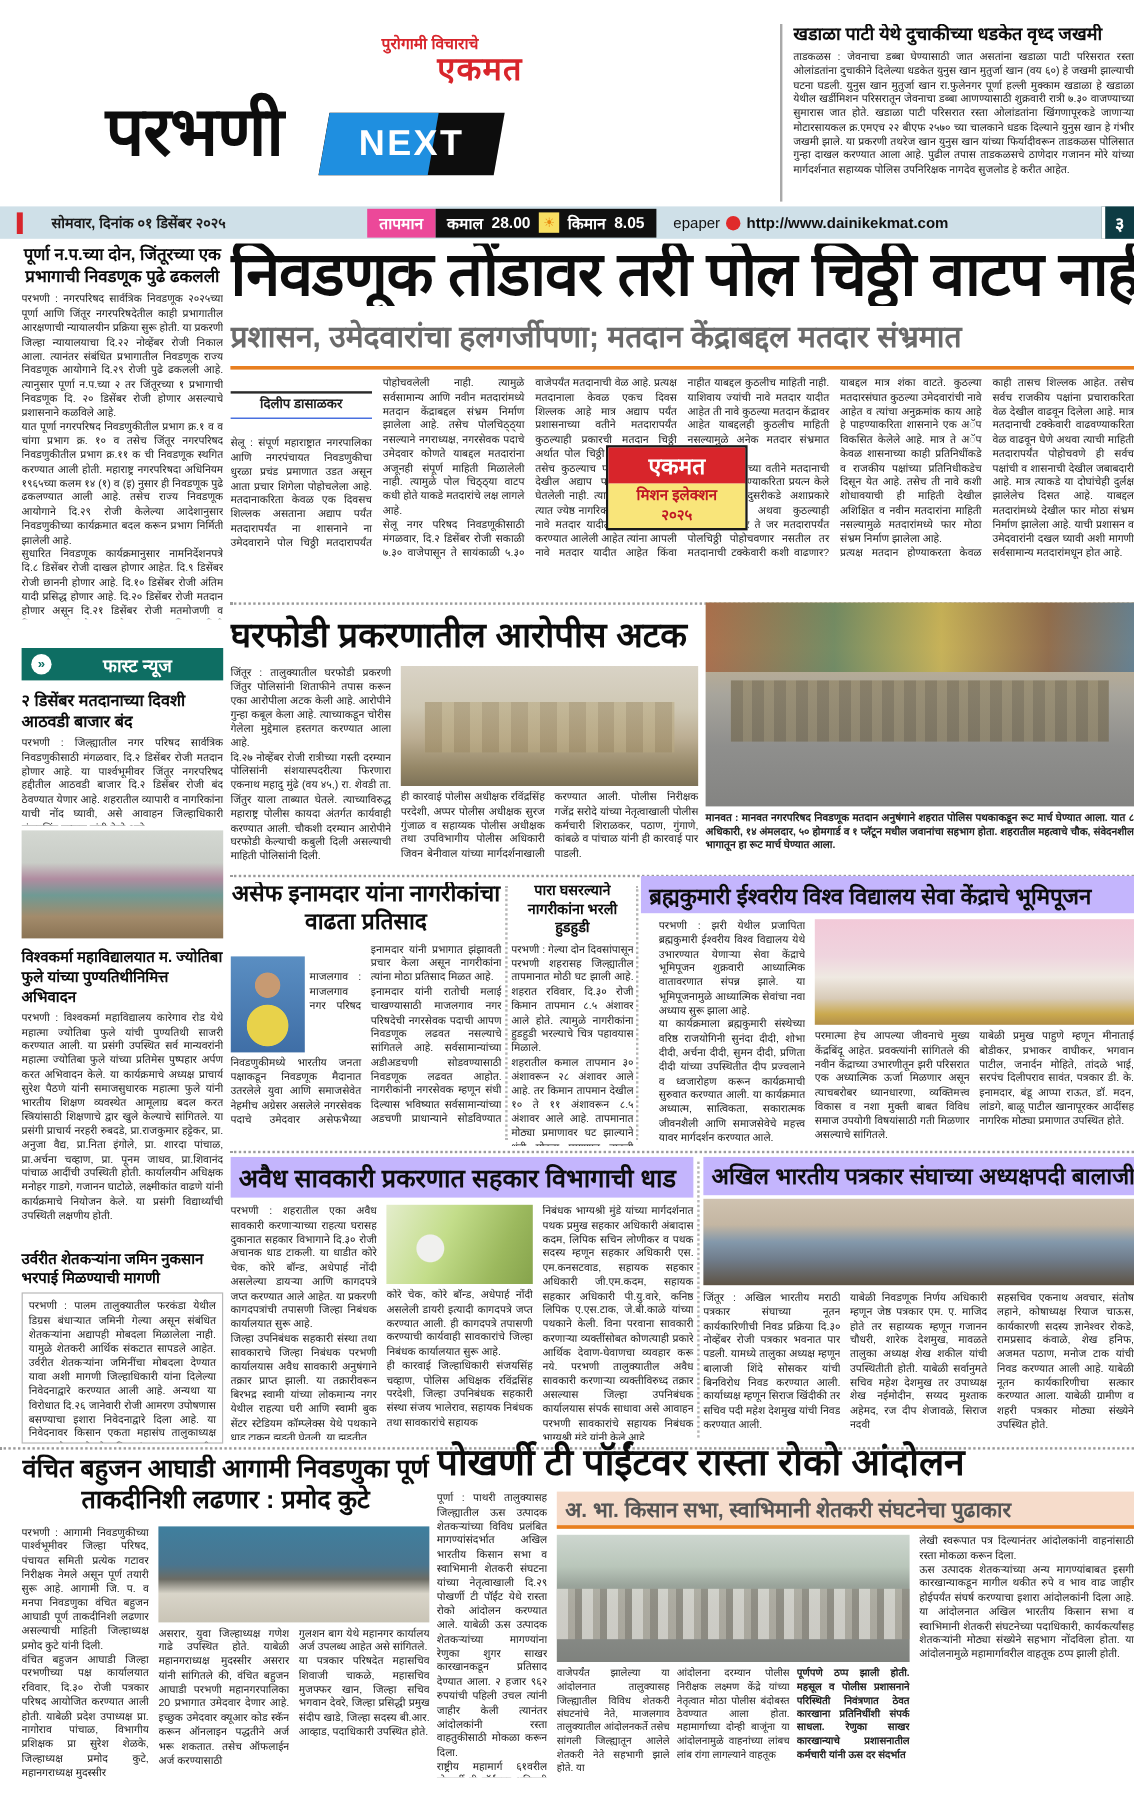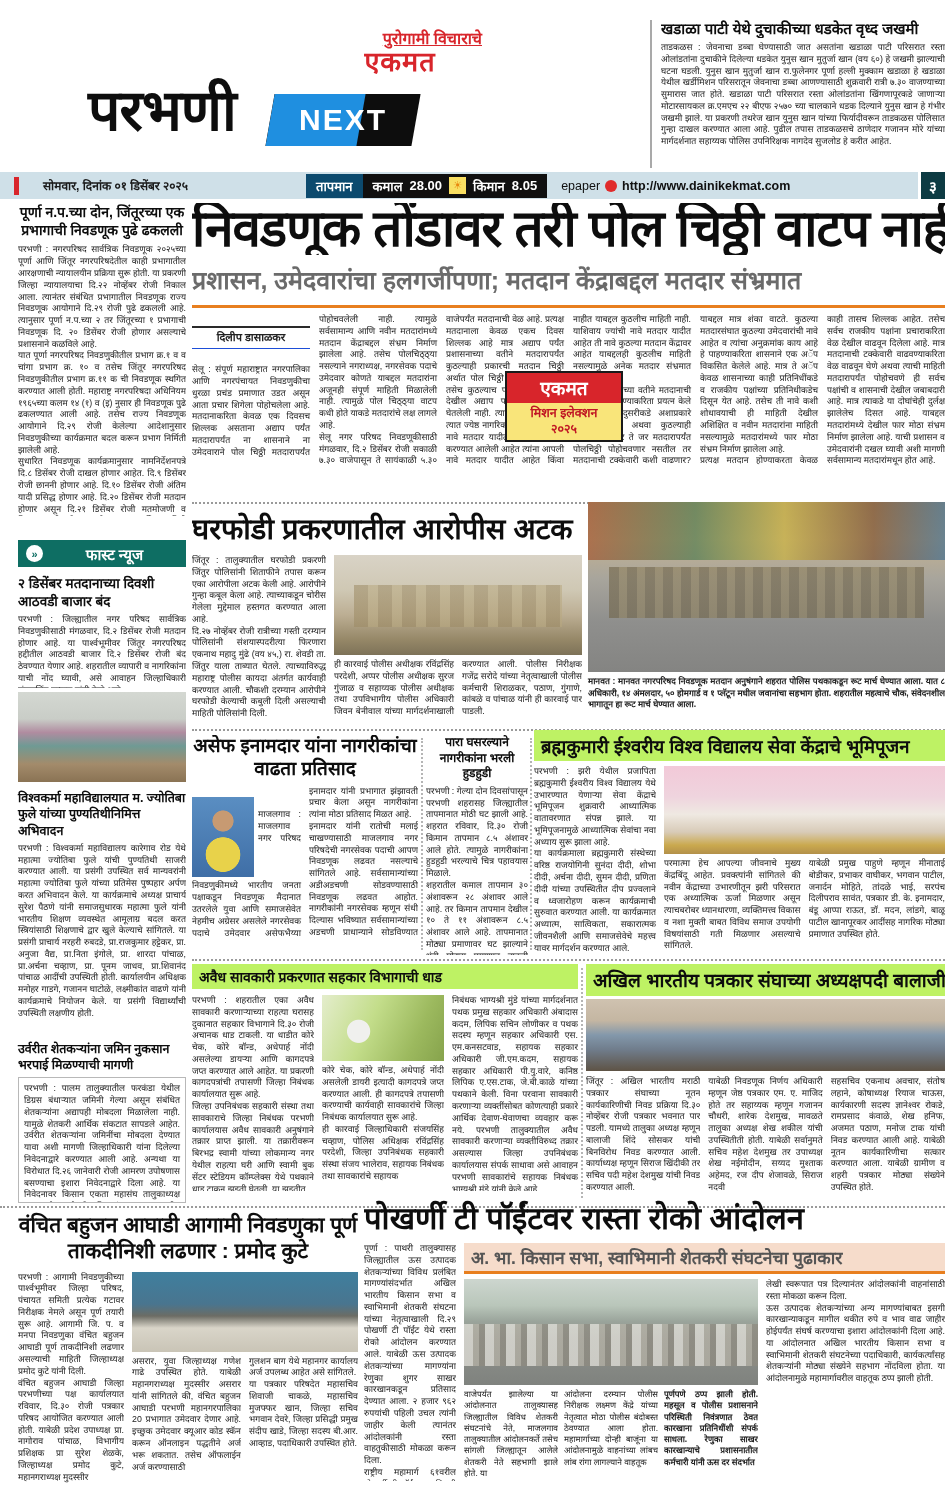--- a/index.html
+++ b/index.html
@@ -13,58 +13,58 @@
   .h { font-weight:800; color:#0d0d0d; }
   .nowrap { white-space:nowrap; overflow:hidden; }
   .body {
     font-size:8.8px; line-height:1.34; text-align:justify; color:#222;
     white-space:pre-line; overflow:hidden; font-weight:500;
   }
   .dotsep { border-top:2px dotted #9a9a9a; height:0; }
   .vdot  { border-left:2px dotted #b5b5b5; width:0; }
 
   
-  .tagline-small { font-size:16px; font-weight:800; color:#d8252b; text-align:right;text-decoration:underline; }
+  .tagline-small { font-size:13px; font-weight:800; color:#d8252b; text-align:left; }
   .tagline-brand { font-size:27px; font-weight:900; color:#d8252b; text-align:center; line-height:1; letter-spacing:1px;}
   .mast-title { font-size:57px; font-weight:900; color:#0d0d0d; line-height:1; letter-spacing:-1px; }
   .nextbox {
     width:146px; height:52px; background:#0d0d0d; transform:skewX(-10deg);
     display:flex; align-items:center; justify-content:center; overflow:hidden;
   }
   .nextbox .blue { position:absolute; left:0; top:0; width:62%; height:100%; background:#1f8fe0; }
   .nextbox span { position:relative; color:#fff; font-weight:900; font-size:30px; letter-spacing:2px; transform:skewX(10deg); }
 
   
   .accident { border-left:2px solid #a9a9a9; padding-left:9px; }
   .accident .hl { font-size:15px; line-height:1.2; margin-bottom:4px; }
 
   
   .datebar { background:#cfe0e8; display:flex; align-items:center; }
   .red-accent { width:5px; height:18px; background:#d8252b; margin-left:14px; }
   .date-txt { font-size:12px; font-weight:700; margin-left:24px; color:#1a1a1a; }
-  .temp-box { background:#0c4a6e; color:#fff; font-size:13px; font-weight:800; padding:3px 10px; }
+  .temp-box { background:#ec4899; color:#fff; font-size:13px; font-weight:800; padding:3px 10px; }
   .black-box { background:#101010; color:#fff; display:flex; align-items:center; gap:7px; padding:3px 10px; font-size:13px; font-weight:800; }
   .sun { width:17px; height:17px; background:#f8df62; display:flex; align-items:center; justify-content:center; font-size:11px; color:#e8880f; }
   .epaper { display:flex; align-items:center; gap:5px; font-size:12.5px; color:#101010; }
   .red-dot { width:12px; height:12px; border-radius:50%; background:#e02b2b; display:inline-block; }
   .pagebox { margin-left:auto; width:27px; height:27px; background:#0d3b43; border-left:3px solid #fff; color:#fff; font-size:15px; font-weight:800; display:flex; align-items:center; justify-content:center; }
 
   
   .lead-hl { font-size:51px; font-weight:900; color:#0d0d0d; letter-spacing:-1px; line-height:1.02; }
   .lead-sub { font-size:25px; font-weight:800; color:#6b6b6b; margin-top:7px; }
   .orange-rule { height:3px; background:#e87f1f; margin-top:9px; }
   .lead-body-wrap { position:relative; margin-top:6px; height:170px; overflow:hidden; }
   .lead-cols { column-count:6; column-gap:9px; height:170px; }
   .byline { text-align:center; font-weight:800; font-size:11px; border-top:2px solid #2a2a2a; border-bottom:1px solid #1d4ed8; padding:2px 0 3px; margin-bottom:4px; break-inside:avoid; }
   .badge { border:2px solid #1a1a1a; background:#fff; }
   .badge .t { background:#d8252b; color:#fff; font-weight:900; font-size:19px; text-align:center; padding:2px 0; }
   .badge .b { background:#f9e57a; color:#c01724; font-weight:800; font-size:12.5px; text-align:center; line-height:1.25; padding:3px 2px; }
 
   
-  .band-pink { background:#bef264; padding:3px 7px; }
+  .band-pink { background:#c4b5fd; padding:3px 7px; }
   .subband { background:#f6dccb; border-bottom:3px solid #e87f1f; padding:2px 7px; color:#555; font-weight:800; }
 
   
   .fn-band { background:#0e6e63; color:#fff; height:27px; display:flex; align-items:center; gap:8px; padding:0 8px; }
   .fn-band .circ { width:17px; height:17px; border-radius:50%; background:#fff; color:#0e6e63; display:flex; align-items:center; justify-content:center; font-size:11px; font-weight:900; }
   .fn-band .lbl { flex:1; text-align:center; font-size:15px; font-weight:900; }
 
   
   .ph { overflow:hidden; position:relative; }
   .ph-police { background:
@@ -209,37 +209,37 @@
   <div class="abs" style="left:426px;top:735px;width:102px;height:220px;overflow:hidden;">
     <div class="h" style="font-size:12px;line-height:1.3;text-align:center;">पारा घसरल्याने नागरीकांना भरली हुडहुडी</div>
     <div class="body" style="margin-top:4px;height:178px;">परभणी : गेल्या दोन दिवसांपासून परभणी शहरासह जिल्ह्यातील तापमानात मोठी घट झाली आहे. शहरात रविवार, दि.३० रोजी किमान तापमान ८.५ अंशावर आले होते. त्यामुळे नागरीकांना हुडहुडी भरल्याचे चित्र पहावयास मिळाले.
 शहरातील कमाल तापमान ३० अंशावरून २८ अंशावर आले आहे. तर किमान तापमान देखील १० ते ११ अंशावरून ८.५ अंशावर आले आहे. तापमानात मोठ्या प्रमाणावर घट झाल्याने थंडी मोठ्या प्रमाणात वाढली आहे. त्यामुळे नागरीक उबदार कपड्यांचा वापर करून फिरताना आढळले.</div>
   </div>
 
   <div class="abs vdot" style="left:530px;top:738px;height:212px;"></div>
 
   <div class="abs" style="left:534px;top:730px;width:411px;height:226px;overflow:hidden;">
     <div class="h band-pink nowrap" style="font-size:18.5px;">ब्रह्मकुमारी ईश्वरीय विश्व विद्यालय सेवा केंद्राचे भूमिपूजन</div>
-    <div style="display:flex;gap:8px;margin-top:5px;">
+    <div style="display:flex;gap:8px;margin-top:5px;margin-left:15px;">
       <div class="body" style="width:122px;height:186px;">परभणी : झरी येथील प्रजापिता ब्रह्मकुमारी ईश्वरीय विश्व विद्यालय येथे उभारण्यात येणाऱ्या सेवा केंद्राचे भूमिपूजन शुक्रवारी आध्यात्मिक वातावरणात संपन्न झाले. या भूमिपूजनामुळे आध्यात्मिक सेवांचा नवा अध्याय सुरू झाला आहे.
 या कार्यक्रमाला ब्रह्मकुमारी संस्थेच्या वरिष्ठ राजयोगिनी सुनंदा दीदी, शोभा दीदी, अर्चना दीदी, सुमन दीदी, प्रणिता दीदी यांच्या उपस्थितीत दीप प्रज्वलाने व ध्वजारोहण करून कार्यक्रमाची सुरुवात करण्यात आली. या कार्यक्रमात अध्यात्म, सात्विकता, सकारात्मक जीवनशैली आणि समाजसेवेचे महत्त्व यावर मार्गदर्शन करण्यात आले.</div>
       <div style="flex:1;display:flex;flex-direction:column;">
         <div class="ph ph-ceremony" style="height:88px;"></div>
         <div style="display:flex;gap:8px;margin-top:4px;flex:1;">
           <div class="body" style="flex:1;height:94px;">परमात्मा हेच आपल्या जीवनाचे मुख्य केंद्रबिंदू आहेत. प्रवक्त्यांनी सांगितले की नवीन केंद्राच्या उभारणीतून झरी परिसरात एक अध्यात्मिक ऊर्जा मिळणार असून त्याचबरोबर ध्यानधारणा, व्यक्तिमत्त्व विकास व नशा मुक्ती बाबत विविध समाज उपयोगी विषयांसाठी गती मिळणार असल्याचे सांगितले.</div>
           <div class="body" style="flex:1;height:94px;">याबेळी प्रमुख पाहुणे म्हणून मीनाताई बोडीकर, प्रभाकर वाघीकर, भगवान पाटील, जनार्दन मोहिते, तांदळे भाई, सरपंच दिलीपराव सावंत, पत्रकार डी. के. इनामदार, बंडू आप्पा राऊत, डॉ. मदन, लांडगे, बाळू पाटील खानापूरकर आदींसह नागरिक मोठ्या प्रमाणात उपस्थित होते.</div>
         </div>
       </div>
     </div>
   </div>
 
   <div class="abs dotsep" style="left:192px;top:959px;width:753px;"></div>
 
   <div class="abs" style="left:192px;top:964px;width:386px;height:240px;overflow:hidden;">
-    <div class="h band-pink nowrap" style="font-size:14px;">अवैध सावकारी प्रकरणात सहकार विभागाची धाड</div>
+    <div class="h band-pink nowrap" style="font-size:21px;">अवैध सावकारी प्रकरणात सहकार विभागाची धाड</div>
     <div style="display:flex;gap:8px;margin-top:6px;">
       <div class="body" style="width:122px;height:196px;">परभणी : शहरातील एका अवैध सावकारी करणाऱ्याच्या राहत्या घरासह दुकानात सहकार विभागाने दि.३० रोजी अचानक धाड टाकली. या धाडीत कोरे चेक, कोरे बॉन्ड, अधेपार्ह नोंदी असलेल्या डायऱ्या आणि कागदपत्रे जप्त करण्यात आले आहेत. या प्रकरणी कागदपत्रांची तपासणी जिल्हा निबंधक कार्यालयात सुरू आहे.
 जिल्हा उपनिबंधक सहकारी संस्था तथा सावकाराचे जिल्हा निबंधक परभणी कार्यालयास अवैध सावकारी अनुषंगाने तक्रार प्राप्त झाली. या तक्रारीवरून बिरभद्र स्वामी यांच्या लोकमान्य नगर येथील राहत्या घरी आणि स्वामी बुक सेंटर स्टेडियम कॉम्प्लेक्स येथे पथकाने धाड टाकून झडती घेतली. या झडतीत</div>
       <div style="width:122px;display:flex;flex-direction:column;">
         <div class="ph ph-raid" style="height:66px;"></div>
         <div class="body" style="margin-top:4px;flex:1;height:126px;">कोरे चेक, कोरे बॉन्ड, अधेपार्ह नोंदी असलेली डायरी इत्यादी कागदपत्रे जप्त करण्यात आली. ही कागदपत्रे तपासणी करण्याची कार्यवाही सावकारांचे जिल्हा निबंधक कार्यालयात सुरू आहे.
 ही कारवाई जिल्हाधिकारी संजयसिंह चव्हाण, पोलिस अधिक्षक रविंद्रसिंह परदेशी, जिल्हा उपनिबंधक सहकारी संस्था संजय भालेराव, सहायक निबंधक तथा सावकारांचे सहायक</div>
       </div>
       <div class="body" style="flex:1;height:196px;">निबंधक भाग्यश्री मुंडे यांच्या मार्गदर्शनात पथक प्रमुख सहकार अधिकारी अंबादास कदम, लिपिक सचिन लोणीकर व पथक सदस्य म्हणून सहकार अधिकारी एस. एम.कनसटवाड, सहायक सहकार अधिकारी जी.एम.कदम, सहायक सहकार अधिकारी पी.यु.वारे, कनिष्ठ लिपिक ए.एस.टाक, जे.बी.काळे यांच्या पथकाने केली. विना परवाना सावकारी करणाऱ्या व्यक्तींसोबत कोणत्याही प्रकारे आर्थिक देवाण-घेवाणचा व्यवहार करू नये. परभणी तालुक्यातील अवैध सावकारी करणाऱ्या व्यक्तीविरुध्द तक्रार असल्यास जिल्हा उपनिबंधक कार्यालयास संपर्क साधावा असे आवाहन परभणी सावकारांचे सहायक निबंधक भाग्यश्री मुंडे यांनी केले आहे.</div>
     </div>

